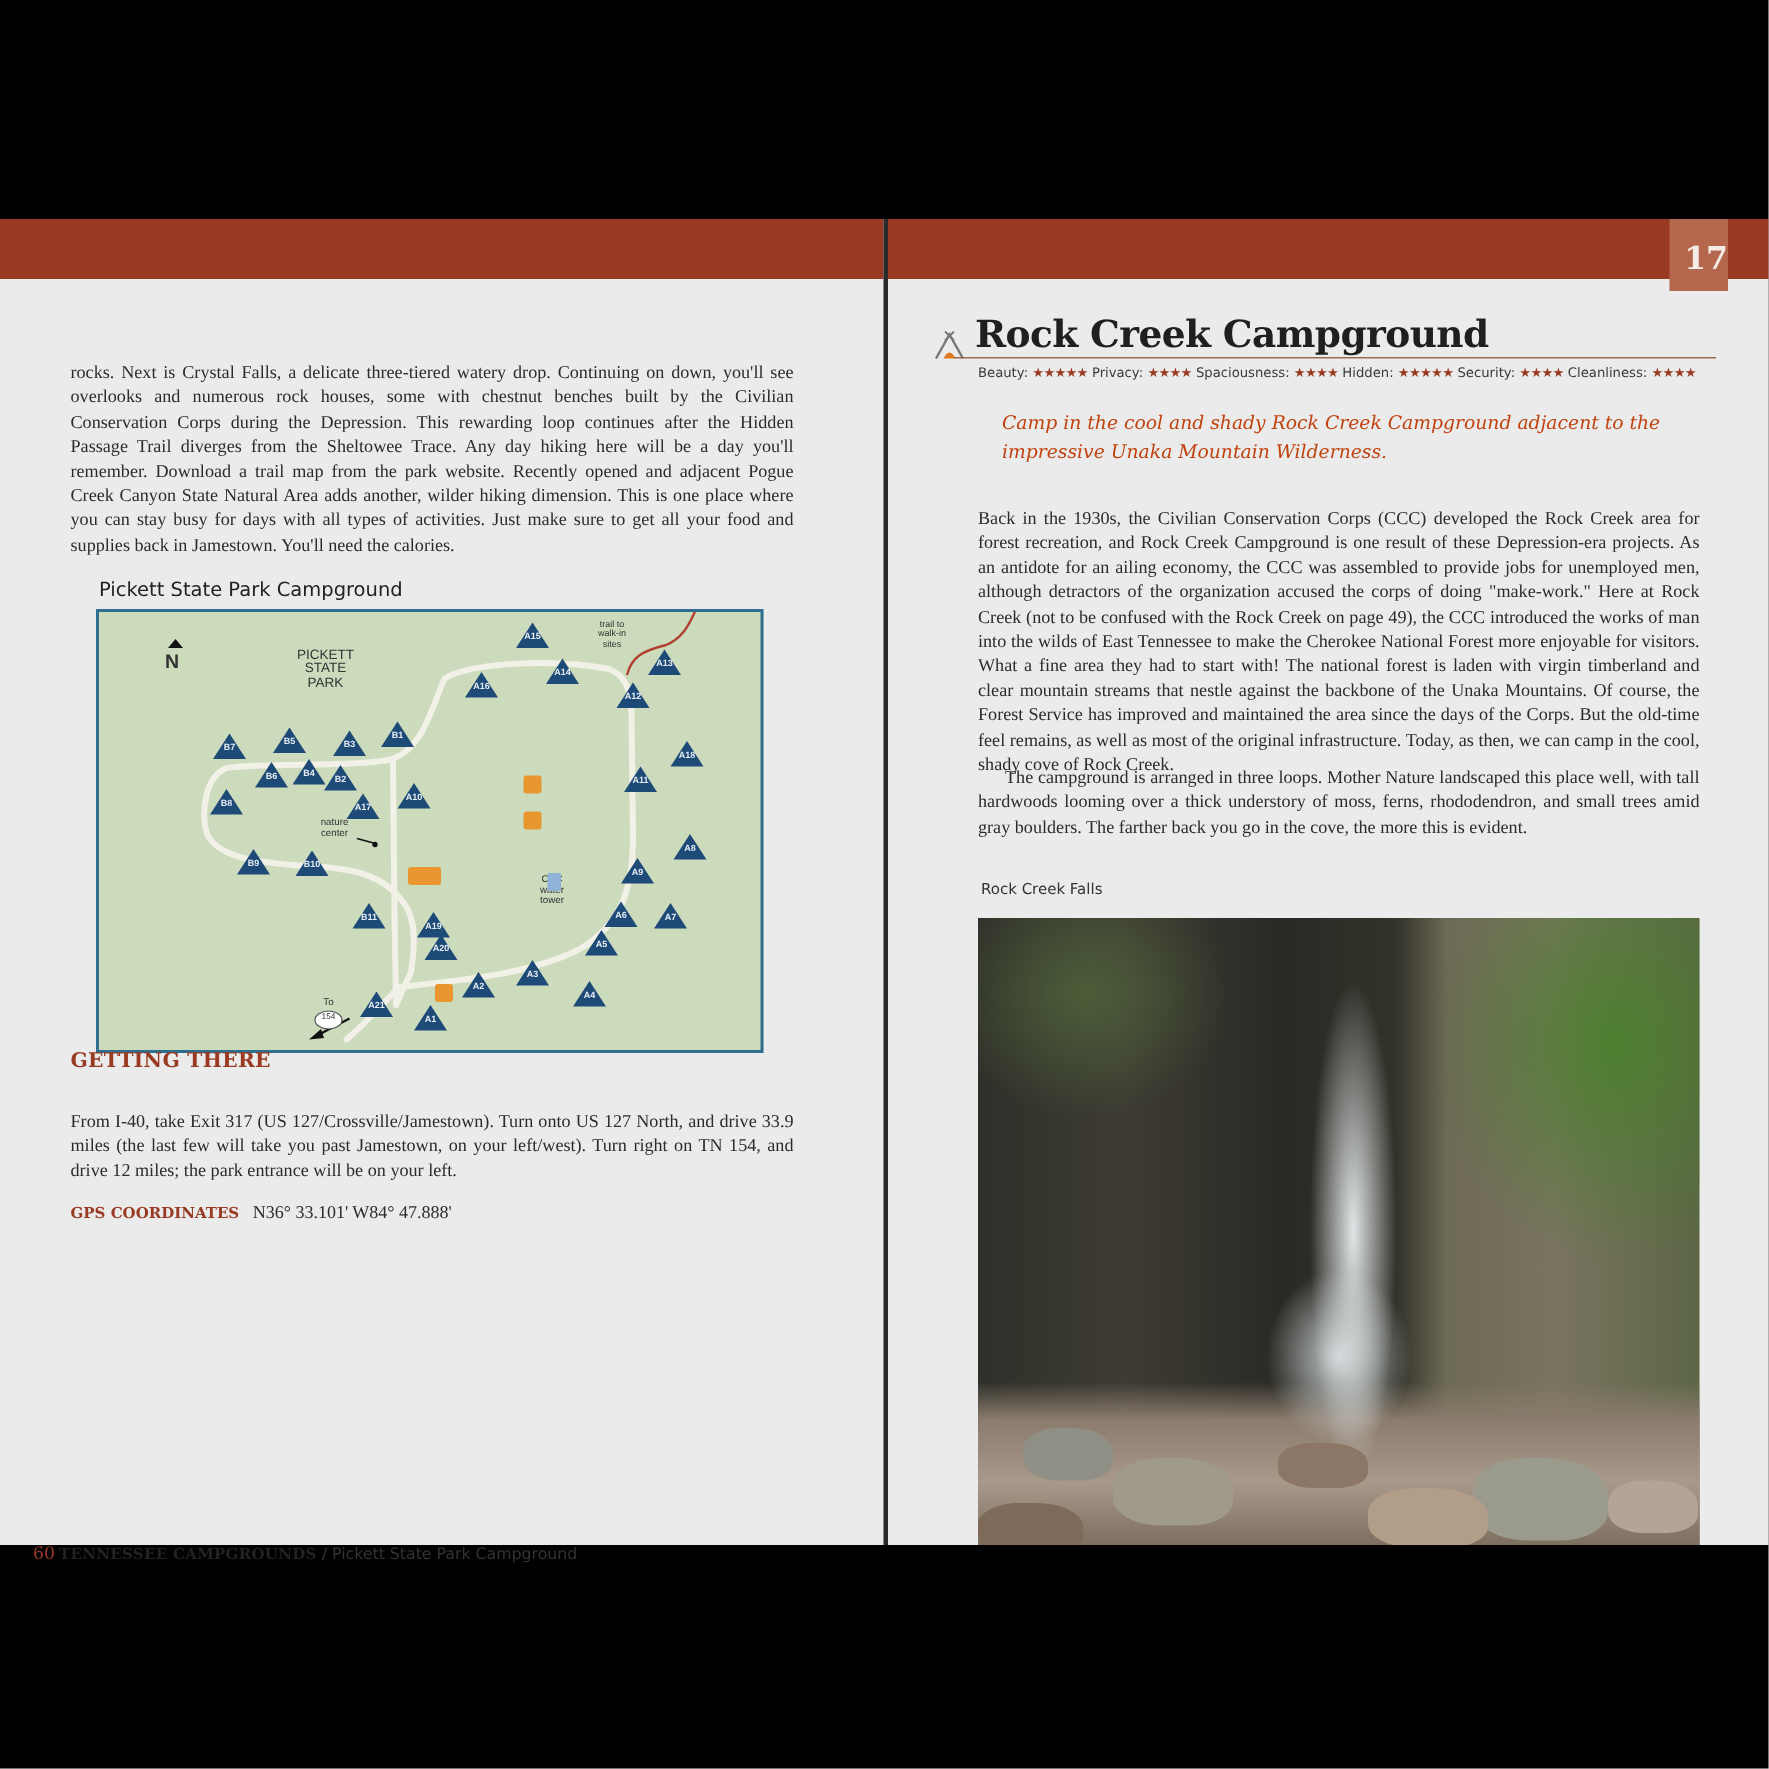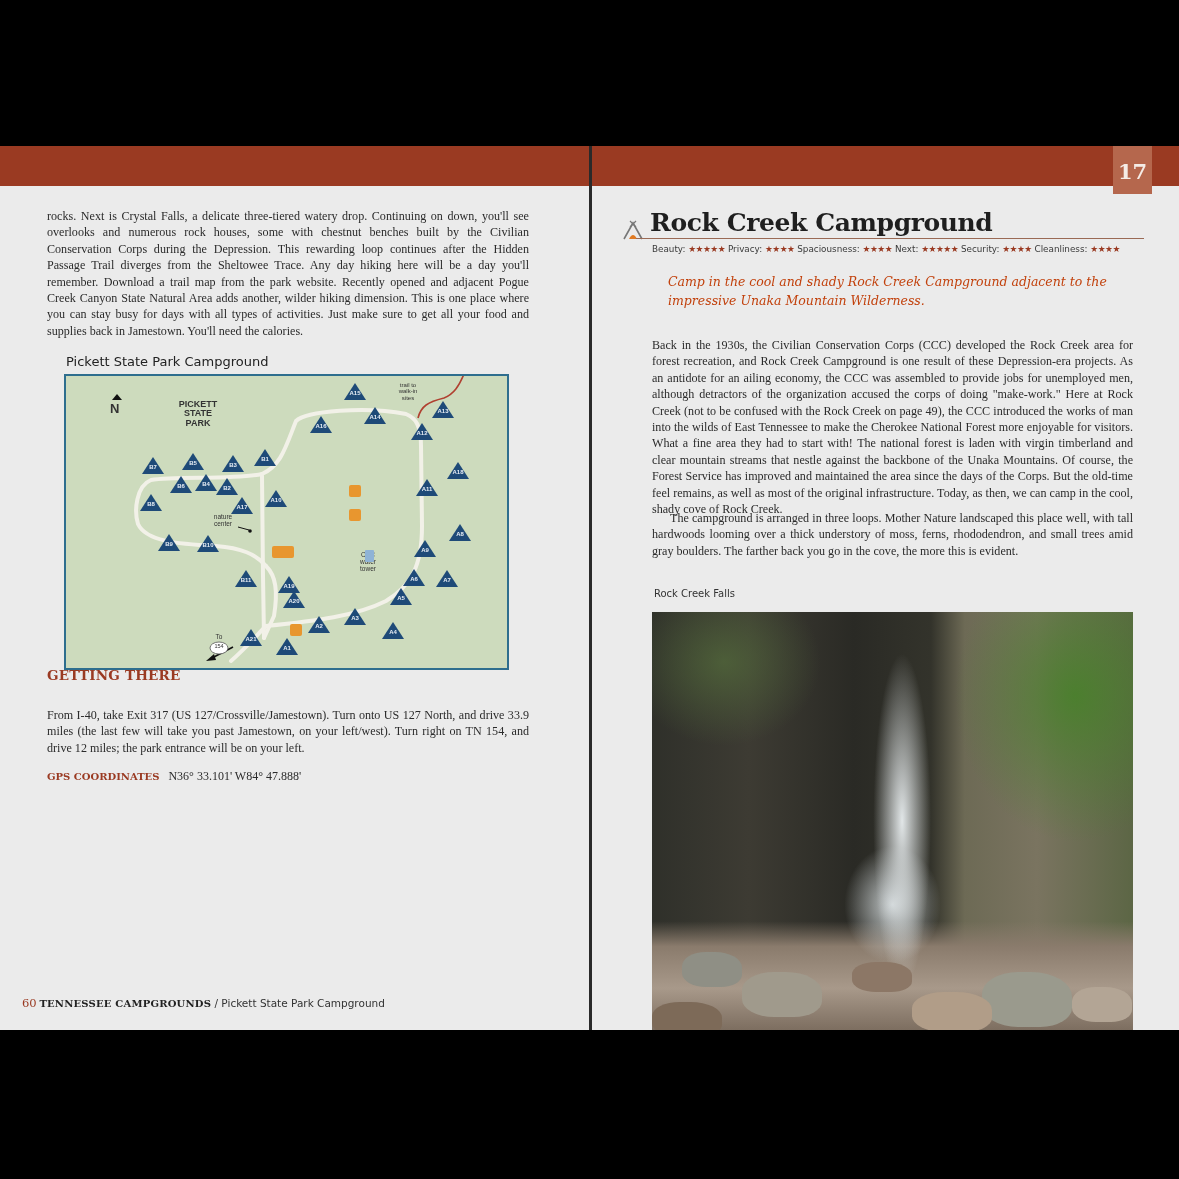--- a/index.html
+++ b/index.html
@@ -2,24 +2,24 @@
 <html><head>
 <meta charset="utf-8">
 <style>
   html, body { margin:0; padding:0; }
   body { width:1179px; height:1179px; background:#000; position:relative; overflow:hidden; font-family:"Liberation Serif", serif; }
   .spread { position:absolute; left:0; top:146px; width:1179px; height:884px; background:#ebebeb; }
   .band { position:absolute; top:0; height:40px; background:#9a3a22; }
   .band.left { left:0; width:589px; }
   .band.right { left:592px; width:587px; }
   .gutter { position:absolute; left:589px; top:0; width:3px; height:884px; background:#2a2a2a; }
-  .pagenum-tab { position:absolute; left:1113px; top:0; width:39px; height:48px; background:#b5674d; color:#f5ece6; font-family:"DejaVu Serif", serif; font-weight:bold; font-size:21px; text-align:center; line-height:52px; }
+  .pagenum-tab { position:absolute; left:1113px; top:0; width:39px; height:48px; background:#b5674d; color:#f5ece6; font-family:"DejaVu Serif", serif; font-weight:bold; font-size:21px; text-align:right; line-height:52px; }
 
   .page { position:absolute; top:40px; height:844px; }
-  .page.left { left:0; width:508px; }
+  .page.left { left:0; width:508px;margin-top:32px; }
   .page.right { left:592px; width:587px; }
 
   .body-text { font-size:12.1px; line-height:16.4px; color:#2b2b2b; text-align:justify; }
   .lp-para { position:absolute; left:47px; top:22px; width:482px; }
 
   .map-title { position:absolute; left:66px; top:168px; font-family:"DejaVu Sans", sans-serif; font-size:13px; color:#222; }
   .map { position:absolute; left:64px; top:188px; width:445px; height:296px; background:#cddbbd; border:2px solid #2e6e8e; box-sizing:border-box; overflow:hidden; }
   .map svg { position:absolute; left:0; top:0; }
   .map .lbl { position:absolute; font-family:"Liberation Sans", sans-serif; color:#333; text-align:center; line-height:1.05; }
   .site { position:absolute; width:0; height:0; border-left:11px solid transparent; border-right:11px solid transparent; border-bottom:17px solid #1e4a78; }
@@ -89,21 +89,21 @@
         <polygon points="140,285 148,278 150,284" fill="#111"></polygon>
 
         <line x1="172" y1="151" x2="183" y2="154" stroke="#111" stroke-width="1"></line>
         <circle cx="184" cy="155" r="1.8" fill="#111"></circle>
 
         <polygon points="51,18 46,24 56,24" fill="#111"></polygon>
         <ellipse cx="153" cy="272" rx="9" ry="6" fill="#fff" stroke="#555" stroke-width="0.8"></ellipse>
       </svg>
 
       <div class="lbl" style="left:44px;top:26px;font-size:13px;font-weight:bold;">N</div>
-      <div class="lbl" style="left:107px;top:24px;width:50px;font-size:9px;font-weight:bold;white-space:pre-line;">PICKETT
+      <div class="lbl" style="left:126px;top:24px;width:50px;font-size:9px;font-weight:normal;white-space:pre-line;">PICKETT
 STATE
 PARK</div>
       <div class="lbl" style="left:322px;top:6px;width:40px;font-size:6px;white-space:pre-line;">trail to
 walk-in
 sites</div>
       <div class="lbl" style="left:142px;top:138px;width:30px;font-size:6.5px;white-space:pre-line;">nature
 center</div>
       <div class="lbl" style="left:287px;top:176px;width:30px;font-size:6.5px;white-space:pre-line;">CCC
 water
 tower</div>
@@ -232,21 +232,21 @@
       <path d="M2 19 L11 3 L20 19" fill="none" stroke="#777" stroke-width="1.6"></path>
       <path d="M8 1 L14 7 M14 1 L8 7" stroke="#777" stroke-width="1.2"></path>
       <path d="M7 19 Q11 11 15 19 Z" fill="#e07a22"></path>
     </svg>
     <div class="rp-title">Rock Creek Campground</div>
     <div class="rule"></div>
     <div class="ratings">
       <span>Beauty:</span> <span class="stars">★★★★★</span>
       <span>Privacy:</span> <span class="stars">★★★★</span>
       <span>Spaciousness:</span> <span class="stars">★★★★</span>
-      <span>Next:</span> <span class="stars">★★★★★</span>
+      <span>Hidden:</span> <span class="stars">★★★★★</span>
       <span>Security:</span> <span class="stars">★★★★</span>
       <span>Cleanliness:</span> <span class="stars">★★★★</span>
     </div>
     <div class="tagline">Camp in the cool and shady Rock Creek Campground adjacent to the impressive Unaka Mountain Wilderness.</div>
     <div class="body-text rp-para1">Back in the 1930s, the Civilian Conservation Corps (CCC) developed the Rock Creek area for forest recreation, and Rock Creek Campground is one result of these Depression-era projects. As an antidote for an ailing economy, the CCC was assembled to provide jobs for unemployed men, although detractors of the organization accused the corps of doing "make-work." Here at Rock Creek (not to be confused with the Rock Creek on page 49), the CCC introduced the works of man into the wilds of East Tennessee to make the Cherokee National Forest more enjoyable for visitors. What a fine area they had to start with! The national forest is laden with virgin timberland and clear mountain streams that nestle against the backbone of the Unaka Mountains. Of course, the Forest Service has improved and maintained the area since the days of the Corps. But the old-time feel remains, as well as most of the original infrastructure. Today, as then, we can camp in the cool, shady cove of Rock Creek.</div>
     <div class="body-text rp-para2">The campground is arranged in three loops. Mother Nature landscaped this place well, with tall hardwoods looming over a thick understory of moss, ferns, rhododendron, and small trees amid gray boulders. The farther back you go in the cove, the more this is evident.</div>
     <div class="photo-cap">Rock Creek Falls</div>
     <div class="photo">
       <div class="rock" style="left:30px;top:340px;width:60px;height:35px;background:#8f8f85;"></div>
       <div class="rock" style="left:90px;top:360px;width:80px;height:45px;background:#a09a8c;"></div>

